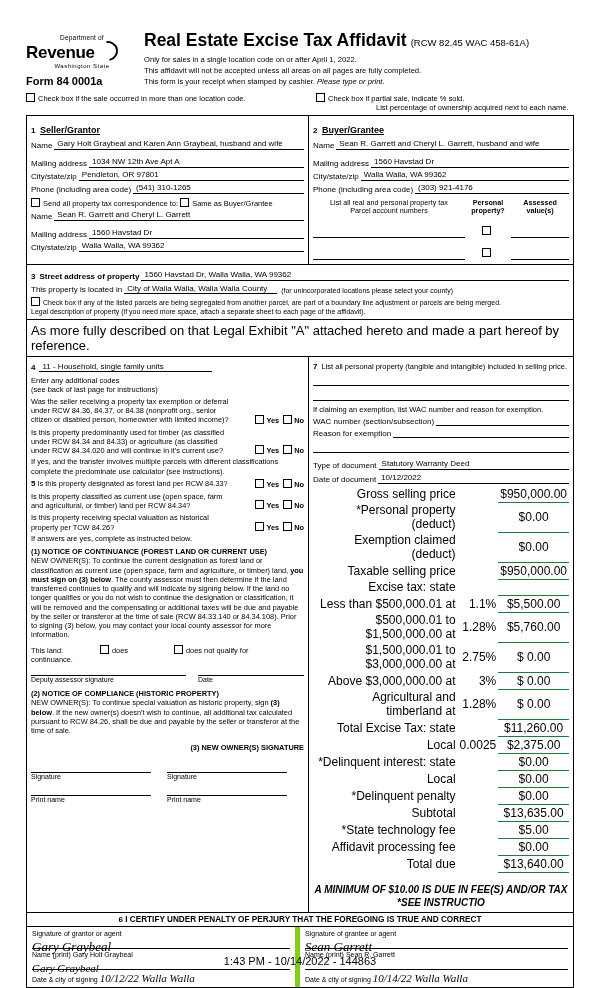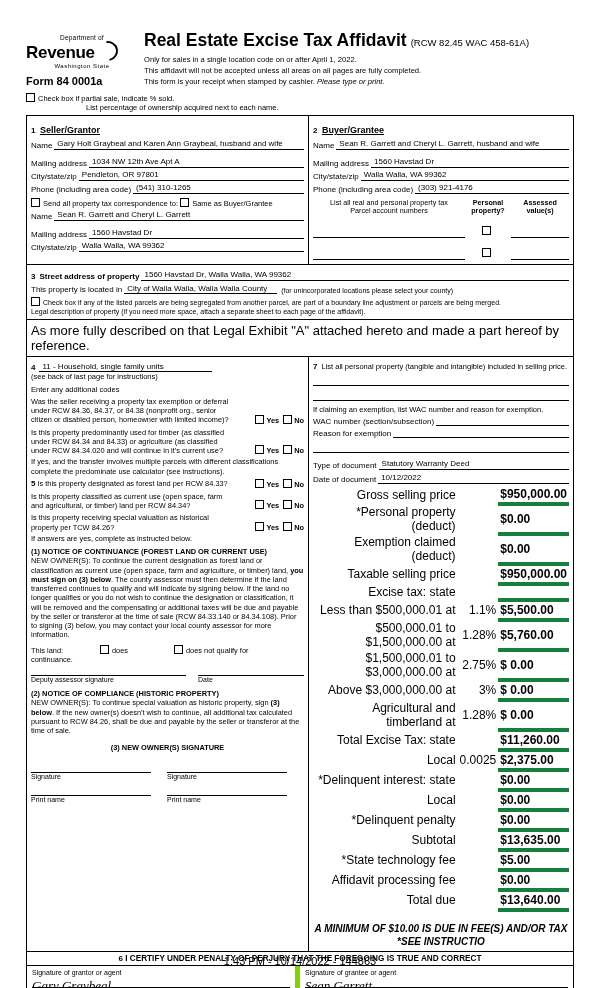--- a/index.html
+++ b/index.html
@@ -48,21 +48,21 @@
   .lowL{width:282px;border:1px solid #000;border-top:none;border-right:none;box-sizing:border-box;padding:3px 4px;}
   .lowR{width:266px;border:1px solid #000;border-top:none;box-sizing:border-box;padding:3px 4px;}
   .q{font-size:7.4px;line-height:1.25;}
   .yn{white-space:nowrap;font-size:7.4px;}
   .ynbox{display:inline-block;width:7px;height:7px;border:1px solid #000;vertical-align:-1px;margin:0 2px 0 4px;}
   .qrow{display:flex;justify-content:space-between;align-items:flex-end;margin-top:3px;}
   
   .mtab{width:100%;border-collapse:collapse;font-size:12px;margin-top:2px;}
   .mtab td{padding:1px 2px;}
   .mlbl{text-align:right;}
-  .mval{text-align:left;width:62px;border-bottom:4px solid #15803d;font-weight:bold;}
+  .mval{text-align:center;width:62px;border-bottom:1px solid #15803d;}
   .mmid{width:34px;text-align:right;}
   .perj{border:1px solid #000;border-top:none;box-sizing:border-box;width:548px;}
   .perj-h{font-size:8.2px;font-weight:bold;text-align:center;padding:2px 0;border-bottom:1px solid #000;}
   .perj-b{display:flex;}
   .perj-c{width:274px;box-sizing:border-box;padding:3px 5px;}
   .perj-c.lft{border-right:5px solid #84cc16;}
   .fine{font-size:5.8px;line-height:1.35;}
   .finebox{border:1px solid #000;border-top:none;box-sizing:border-box;width:548px;padding:3px 5px;}
   .footer{display:flex;justify-content:space-between;font-size:8px;margin-top:16px;padding:0 8px;}
   .pagen{text-align:right;font-size:8px;margin-top:8px;padding-right:36px;}
@@ -89,20 +89,21 @@
       <span class="title">Real Estate Excise Tax Affidavit</span><span class="rcw">(RCW 82.45 WAC 458-61A)</span>
       <div class="subline">
         <div>Only for sales in a single location code on or after April 1, 2022.</div>
         <div>This affidavit will not be accepted unless all areas on all pages are fully completed.</div>
         <div><span>This form is your receipt when stamped by cashier. </span><span class="ital">Please type or print.</span></div>
       </div>
     </div>
   </div>
 
   <div class="topbar">
+    <div class="c1"><span class="cb"></span><span>Check box if the sale occurred in more than one location code.</span></div>
     <div class="c2">
       <span class="cb"></span><span>Check box if partial sale, indicate % sold.</span>
       <div style="padding-left:60px">List percentage of ownership acquired next to each name.</div>
     </div>
   </div>
 
   <div class="cols">
     <div class="colL">
       <div><span class="num">1</span> <span class="b u t9">Seller/Grantor</span></div>
       <div class="frow">
@@ -207,22 +208,22 @@
   <div class="legal">
     <span>As more fully described on that Legal Exhibit "A" attached hereto and made a part hereof by reference.</span>
   </div>
 
   <div class="low">
     <div class="lowL">
       <div class="frow">
         <span class="num" style="padding-right:4px">4</span>
         <span style="font-size:8px;border-bottom:1px solid #000;width:170px;padding-left:3px">11 - Household, single family units</span>
       </div>
+      <div class="t75" style="margin-top:4px">Enter any additional codes</div>
       <div class="t75">(see back of last page for instructions)</div>
-      <div class="t75" style="margin-top:4px">Enter any additional codes</div>
 
       <div class="qrow">
         <div class="q" style="width:200px">Was the seller receiving a property tax exemption or deferral under RCW 84.36, 84.37, or 84.38 (nonprofit org., senior citizen or disabled person, homeowner with limited income)?</div>
         <div class="yn"><span class="ynbox"></span><span class="b">Yes</span><span class="ynbox"></span><span class="b">No</span></div>
       </div>
 
       <div class="qrow">
         <div class="q" style="width:200px">Is this property predominantly used for timber (as classified under RCW 84.34 and 84.33) or agriculture (as classified under RCW 84.34.020 and will continue in it's current use?</div>
         <div class="yn"><span class="ynbox"></span><span class="b">Yes</span><span class="ynbox"></span><span class="b">No</span></div>
       </div>
@@ -262,21 +263,21 @@
         <div style="flex:1;border-bottom:1px solid #000;height:1px"></div>
       </div>
       <div class="row t7">
         <div style="width:167px">Deputy assessor signature</div>
         <div>Date</div>
       </div>
 
       <div class="q b" style="margin-top:6px">(2) NOTICE OF COMPLIANCE (HISTORIC PROPERTY)</div>
       <div class="q"><span>NEW OWNER(S): To continue special valuation as historic property, sign </span><span class="b">(3) below</span><span>. If the new owner(s) doesn't wish to continue, all additional tax calculated pursuant to RCW 84.26, shall be due and payable by the seller or transferor at the time of sale.</span></div>
 
-      <div class="q b" style="margin-top:8px;text-align:center">(3) NEW OWNER(S) SIGNATURE</div>
+      <div class="q b" style="margin-top:8px;text-align:right">(3) NEW OWNER(S) SIGNATURE</div>
 
       <div class="row" style="margin-top:18px">
         <div style="width:120px;border-bottom:1px solid #000;height:1px"></div>
         <div style="width:16px"></div>
         <div style="width:120px;border-bottom:1px solid #000;height:1px"></div>
       </div>
       <div class="row t7">
         <div style="width:136px">Signature</div>
         <div>Signature</div>
       </div>

